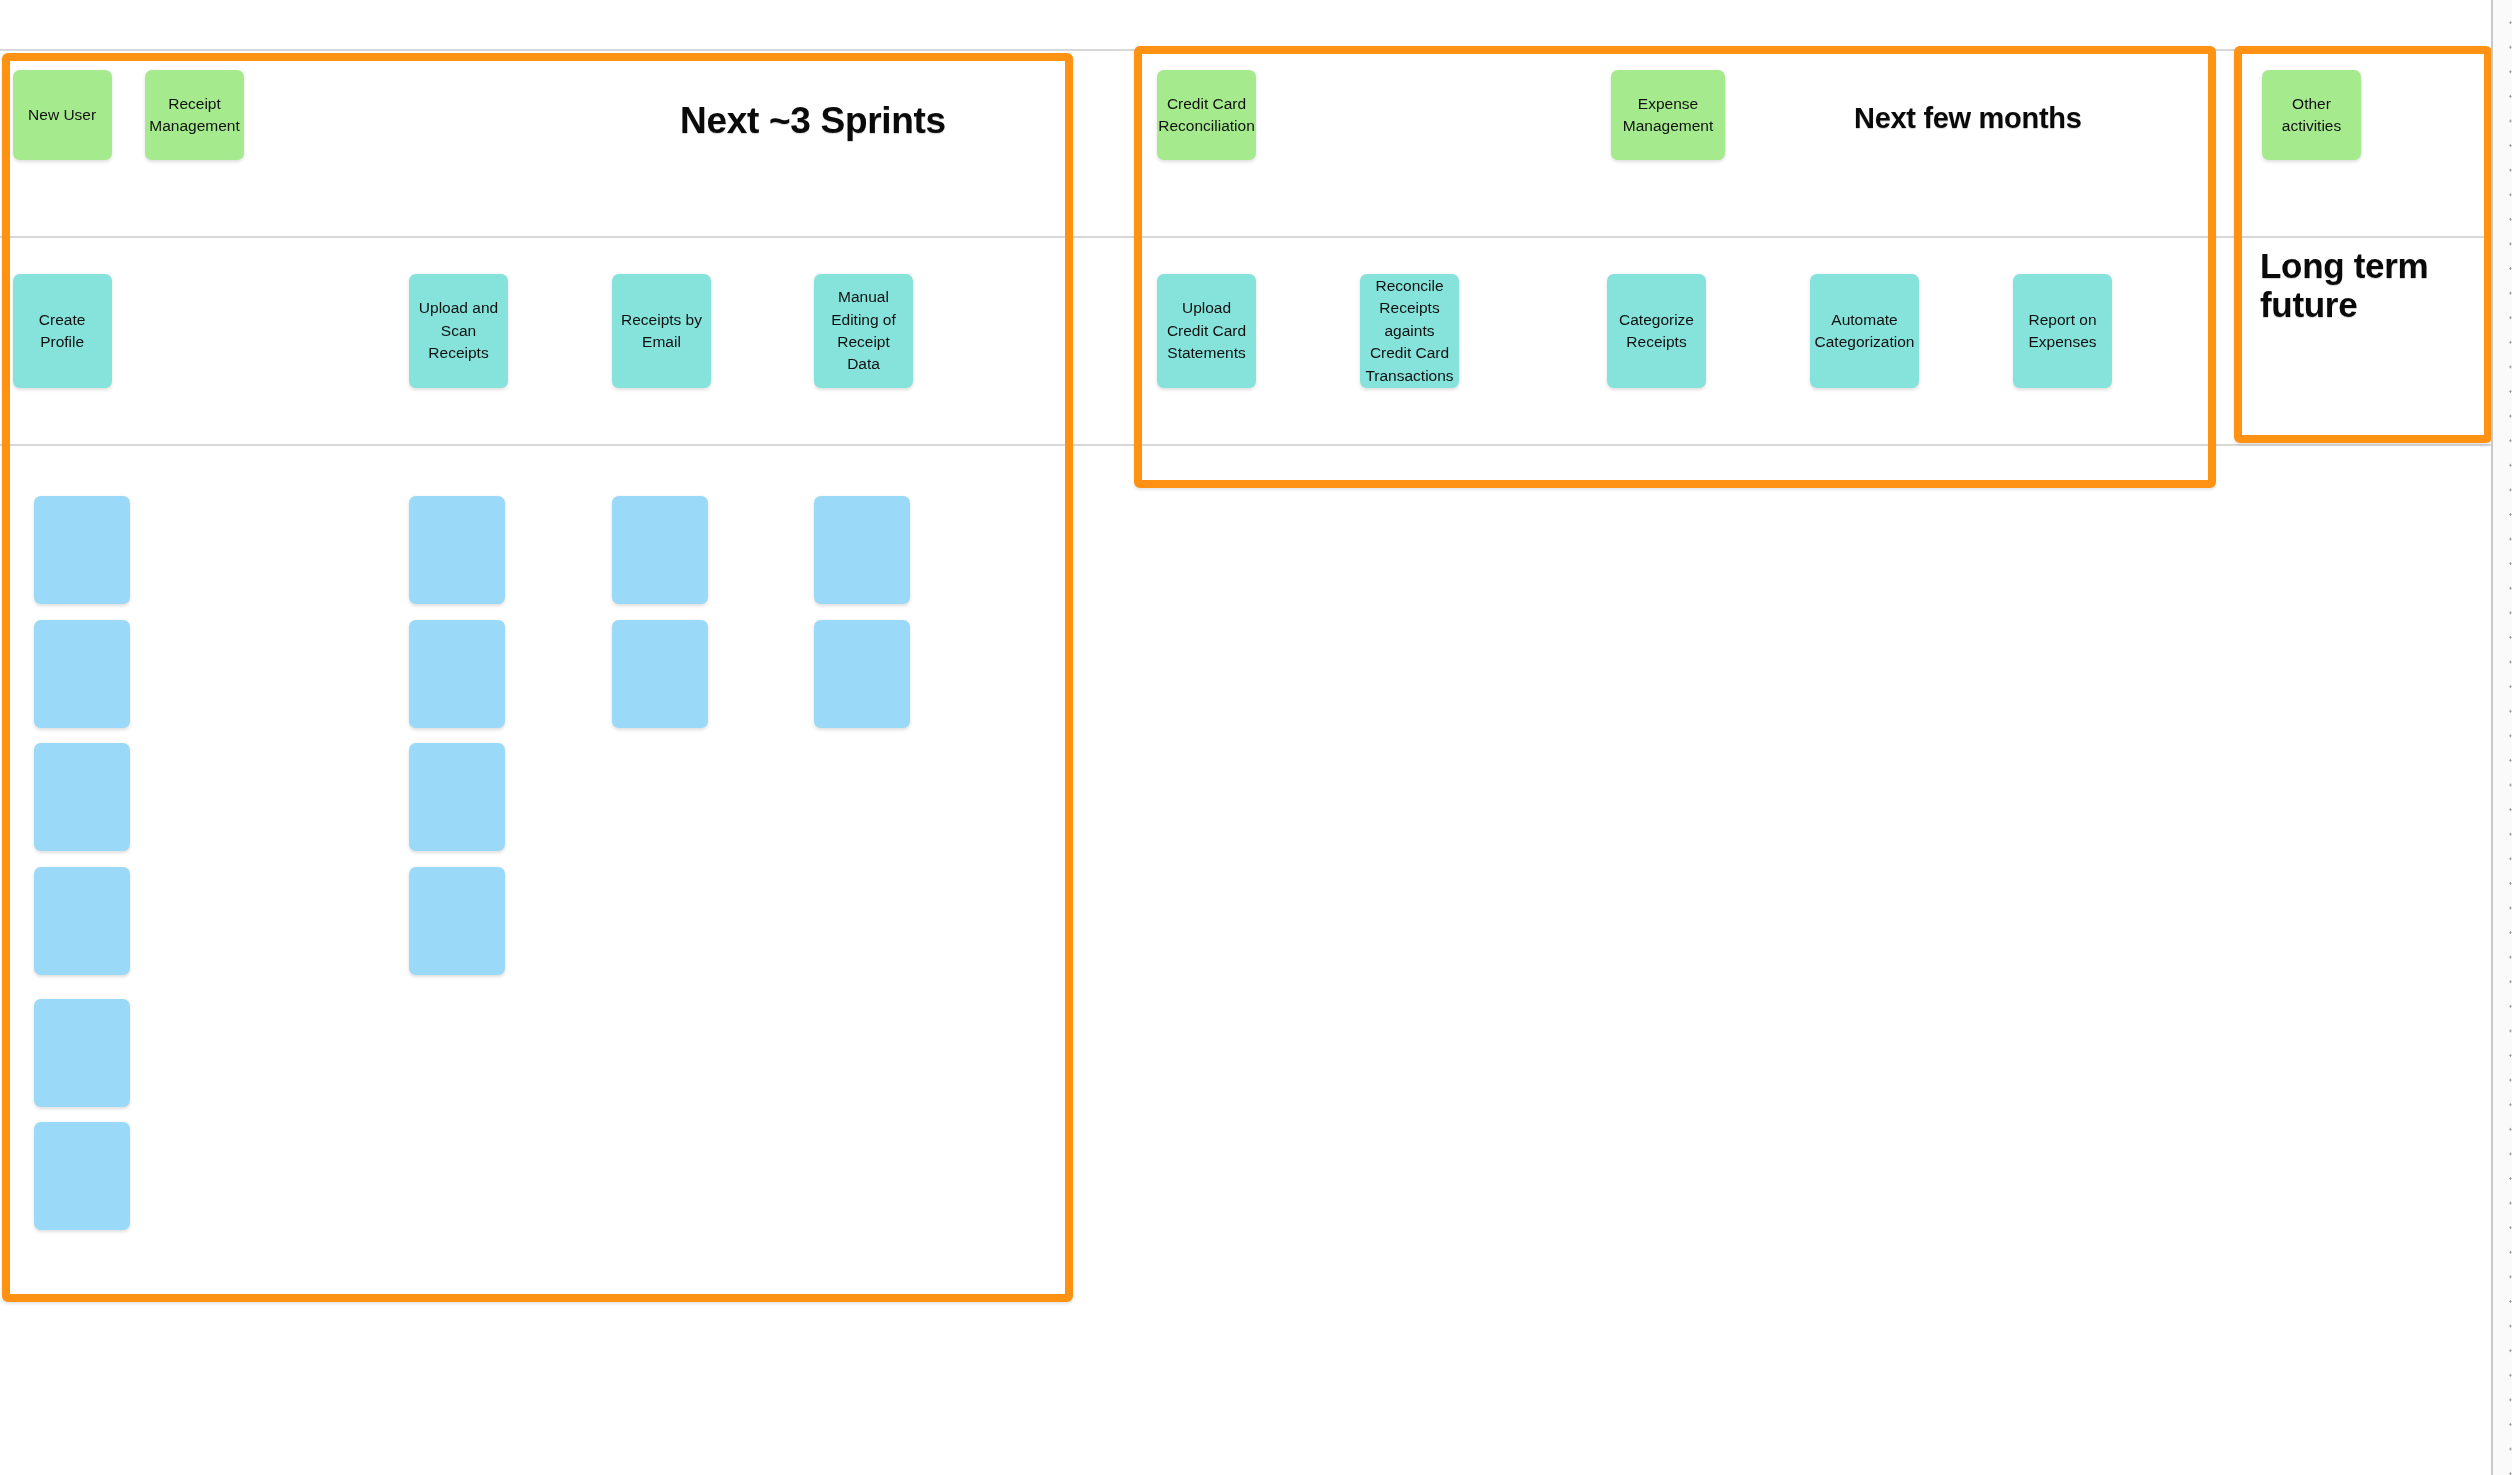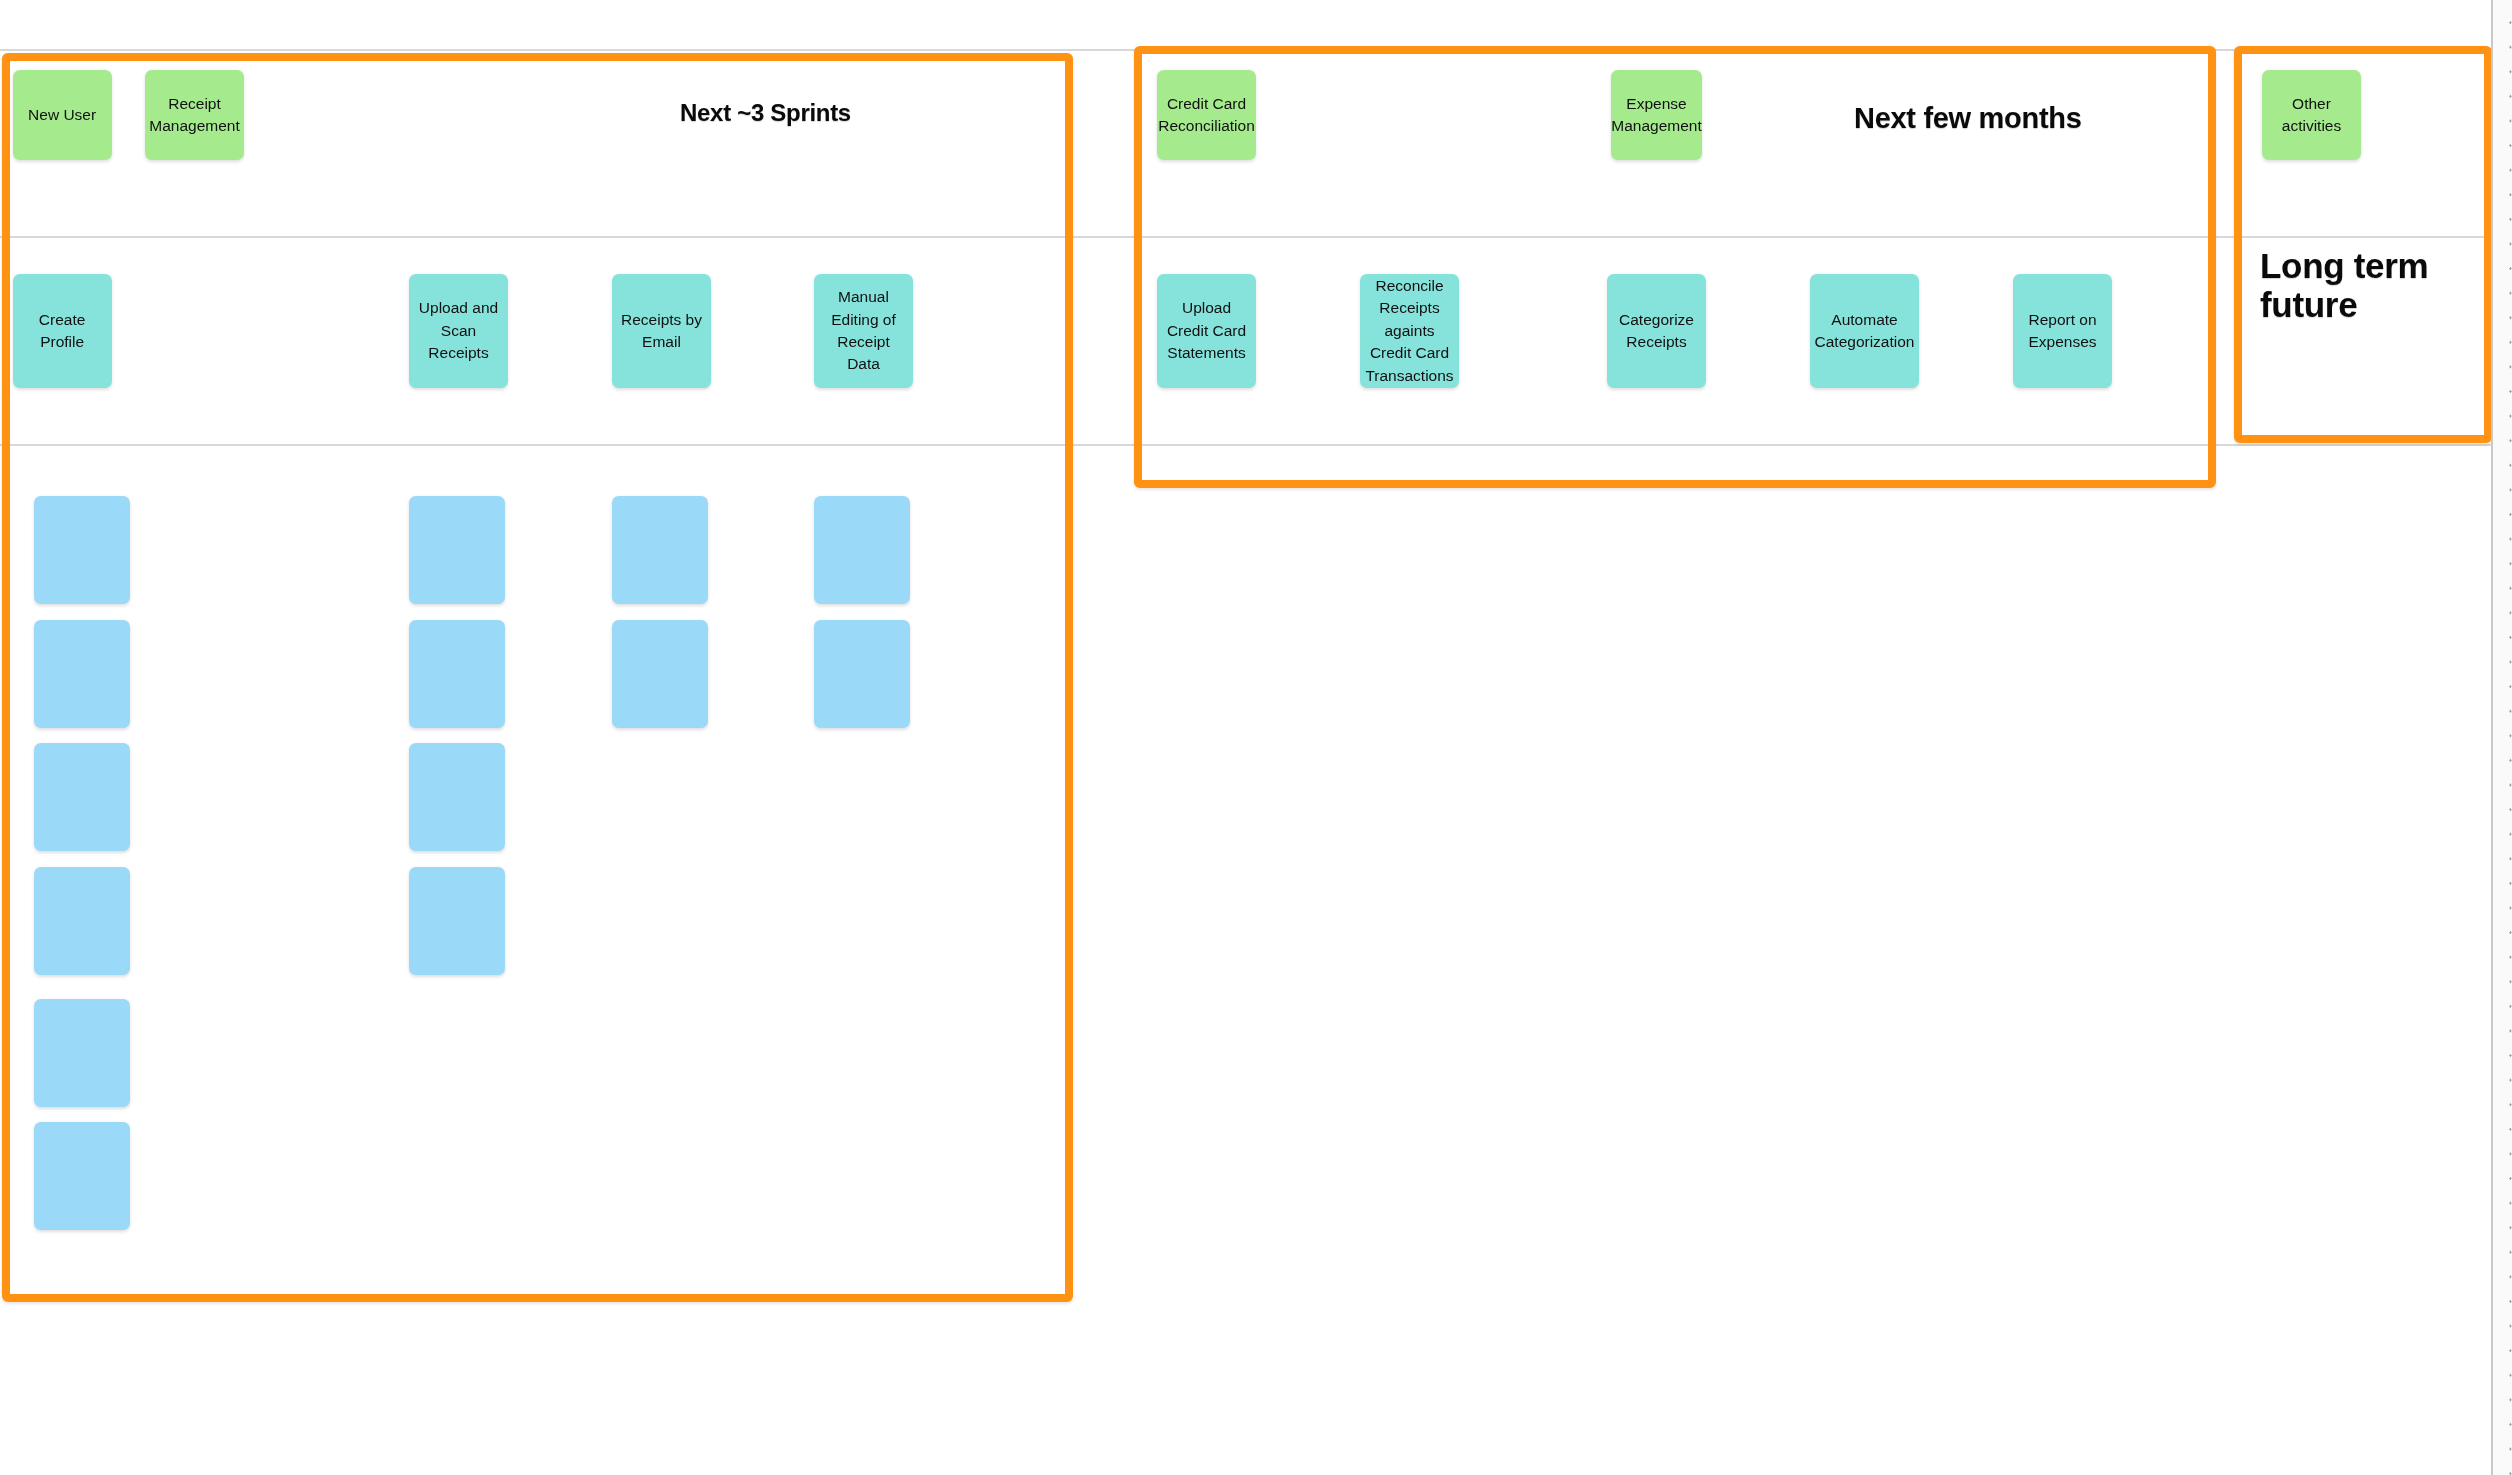--- a/index.html
+++ b/index.html
@@ -65,21 +65,21 @@
   
   .heading {
     position: absolute;
     font-weight: 700;
     color: #0a0a0a;
     letter-spacing: -0.3px;
     line-height: 1.12;
     text-shadow: 0 1.1px 1.1px rgba(0,0,0,0.18);
     white-space: pre-line;
   }
-  .heading.h-sprints { left: 680px; top: 100px; font-size: 24px; }
+  .heading.h-sprints { left: 680px; top: 100px; font-size: 37px; }
   .heading.h-months  { left: 1854px; top: 102px; font-size: 29px; }
   .heading.h-long    { left: 2260px; top: 246px; font-size: 35px; width: 189px; }
 
   
   .card {
     position: absolute;
     box-sizing: border-box;
     border-radius: 6.9px;
     display: flex;
     align-items: center;
@@ -110,21 +110,21 @@
 
   <div class="heading h-sprints">Next ~3 Sprints</div>
   <div class="heading h-months">Next few months</div>
   <div class="heading h-long">Long term
 future</div>
 
   <div id="epic-layer">
       <div class="card green" style="left: 12.6px; top: 70px; width: 99px; height: 90px;">New User</div>
       <div class="card green" style="left: 145px; top: 70px; width: 99px; height: 90px;">Receipt Management</div>
       <div class="card green" style="left: 1157px; top: 70px; width: 99px; height: 90px;">Credit Card Reconciliation</div>
-      <div class="card green" style="left: 1611px; top: 70px; width: 91px; height: 90px; text-align: center;">Expense Management</div>
+      <div class="card green" style="left: 1611px; top: 70px; width: 114px; height: 90px; text-align: center;">Expense Management</div>
       <div class="card green" style="left: 2262px; top: 70px; width: 99px; height: 90px;">Other activities</div>
     </div>
   <div id="activity-layer">
       <div class="card teal" style="left: 12.6px; top: 274px; width: 99px; height: 114px;">Create Profile</div>
       <div class="card teal" style="left: 409px; top: 274px; width: 99px; height: 114px;">Upload and Scan Receipts</div>
       <div class="card teal" style="left: 612px; top: 274px; width: 99px; height: 114px;">Receipts by Email</div>
       <div class="card teal" style="left: 814px; top: 274px; width: 99px; height: 114px;">Manual Editing of Receipt Data</div>
       <div class="card teal" style="left: 1157px; top: 274px; width: 99px; height: 114px;">Upload Credit Card Statements</div>
       <div class="card teal" style="left: 1360px; top: 274px; width: 99px; height: 114px;">Reconcile Receipts againts Credit Card Transactions</div>
       <div class="card teal" style="left: 1607px; top: 274px; width: 99px; height: 114px;">Categorize Receipts</div>

